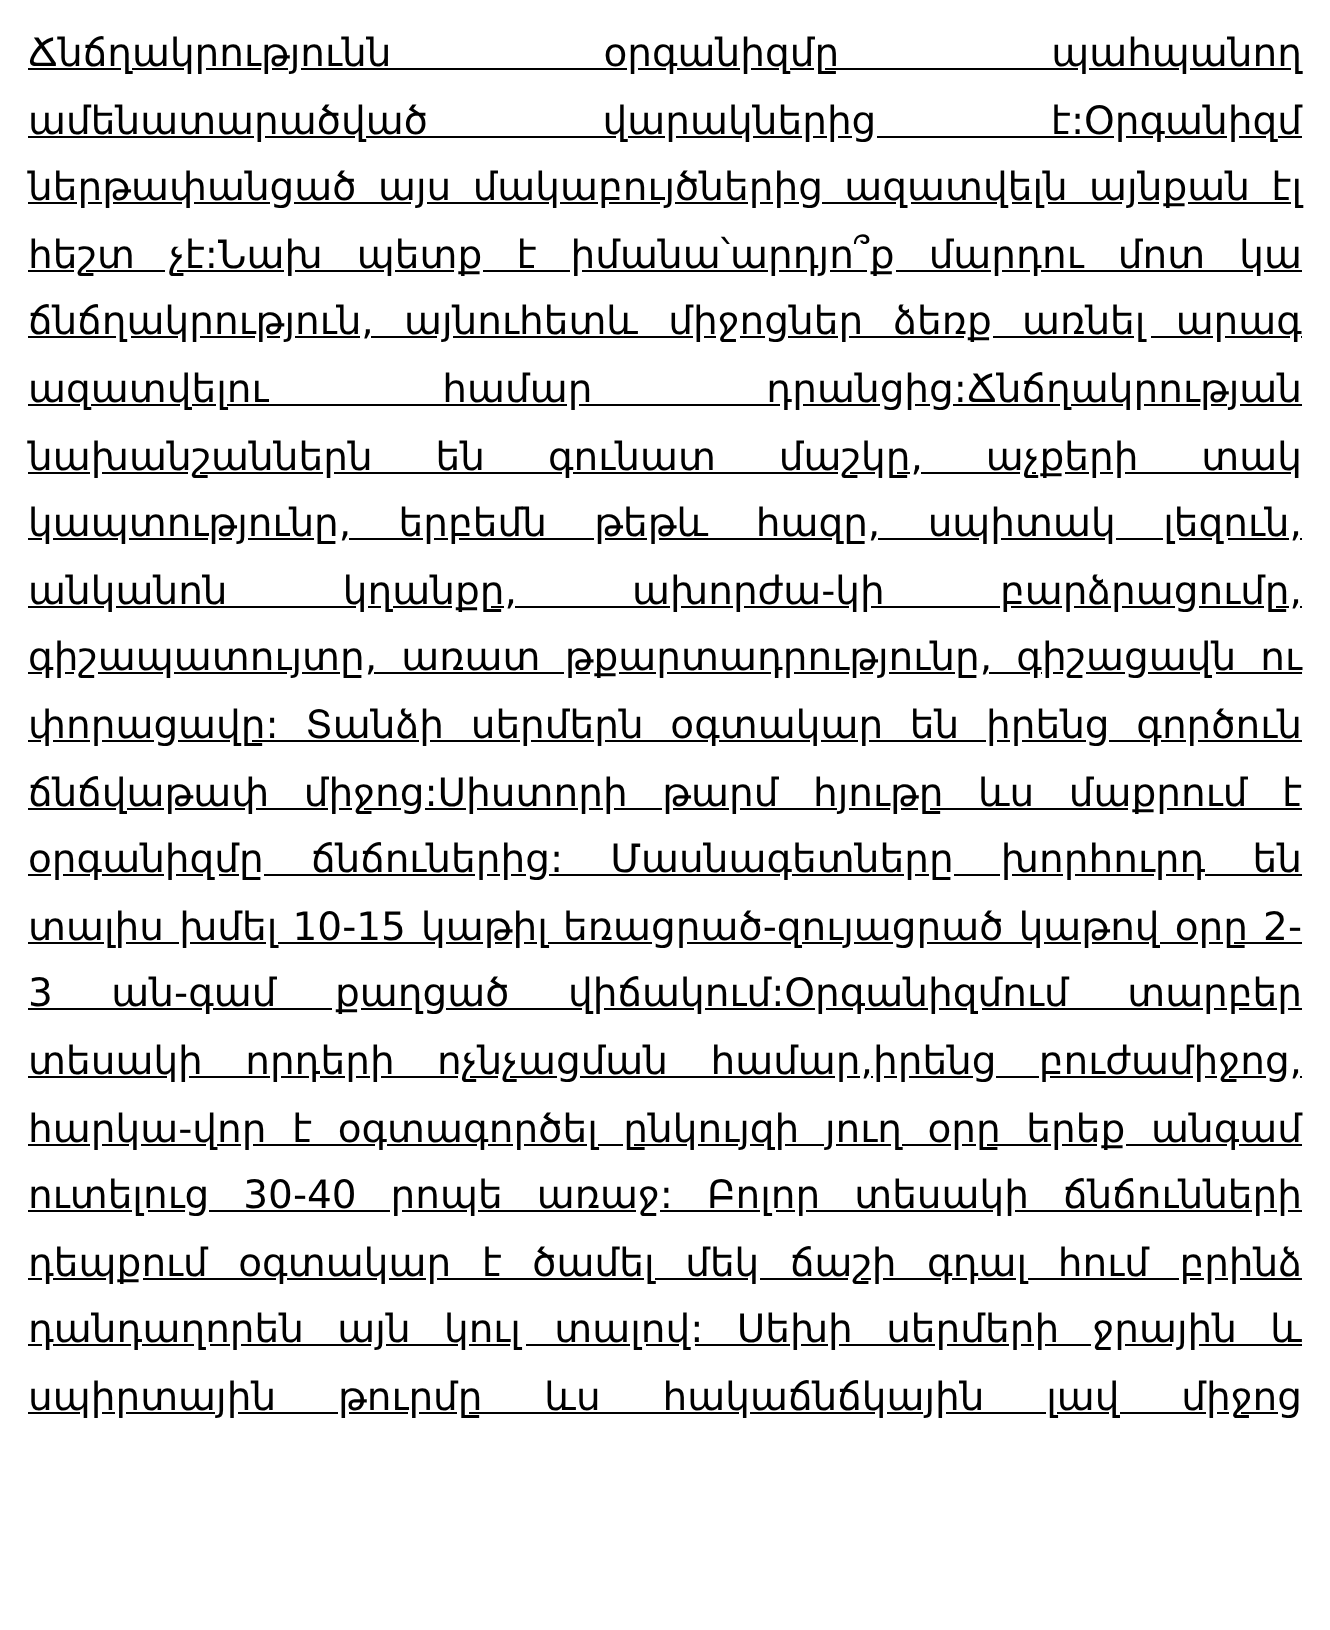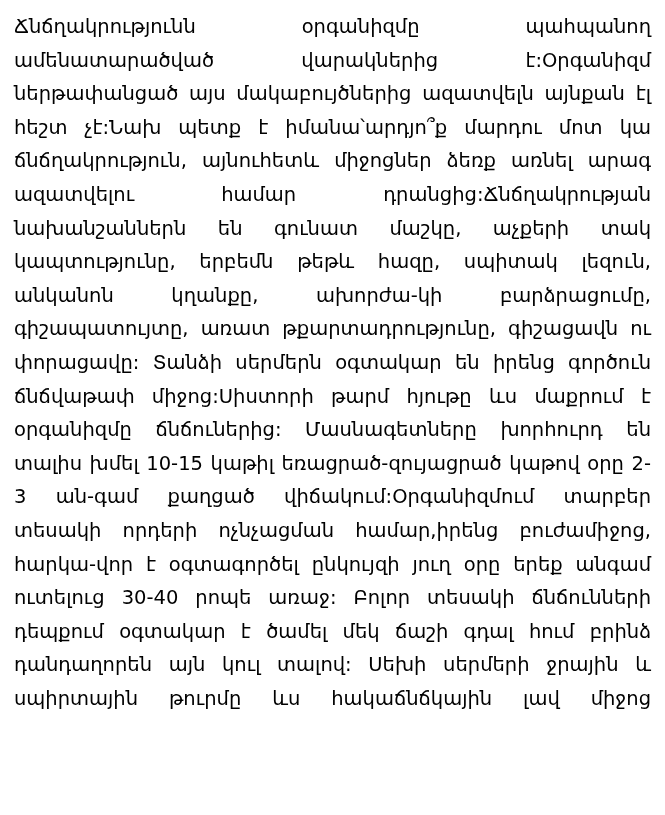--- a/index.html
+++ b/index.html
@@ -27,20 +27,21 @@
     line-height: 33.6px;
     text-align: justify;
     text-justify: inter-word;
     word-spacing: 0px;
     letter-spacing: 0px;
     -webkit-hyphens: none;
     hyphens: none;
   }
   .para:last-child {
     text-align-last: justify;
+    text-decoration: underline;
   }
 </style>
 </head>
 <body>
 
 <div id="doc">
   <p class="para">Ճնճղակրությունն օրգանիզմը պահպանող ամենատարածված վարակներից է:Օրգանիզմ ներթափանցած այս մակաբույծներից ազատվելն այնքան էլ հեշտ չէ:Նախ պետք է իմանա՝արդյո՞ք մարդու մոտ կա ճնճղակրություն, այնուհետև միջոցներ ձեռք առնել արագ ազատվելու համար դրանցից:Ճնճղակրության նախանշաններն են գունատ մաշկը, աչքերի տակ կապտությունը, երբեմն թեթև հազը, սպիտակ լեզուն, անկանոն կղանքը, ախորժա-կի բարձրացումը, գիշապատույտը, առատ թքարտադրությունը, գիշացավն ու փորացավը: Տանձի սերմերն օգտակար են իրենց գործուն ճնճվաթափ միջոց:Սիստորի թարմ հյութը ևս մաքրում է օրգանիզմը ճնճուներից: Մասնագետները խորհուրդ են տալիս խմել 10-15 կաթիլ եռացրած-զույացրած կաթով օրը 2-3 ան-գամ քաղցած վիճակում:Օրգանիզմում տարբեր տեսակի որդերի ոչնչացման համար,իրենց բուժամիջոց, հարկա-վոր է օգտագործել ընկույզի յուղ օրը երեք անգամ ուտելուց 30-40 րոպե առաջ: Բոլոր տեսակի ճնճունների դեպքում օգտակար է ծամել մեկ ճաշի գդալ հում բրինձ դանդաղորեն այն կուլ տալով: Սեխի սերմերի ջրային և սպիրտային թուրմը ևս հակաճնճկային լավ միջոց</p>
 </div>
 
 </body></html>

